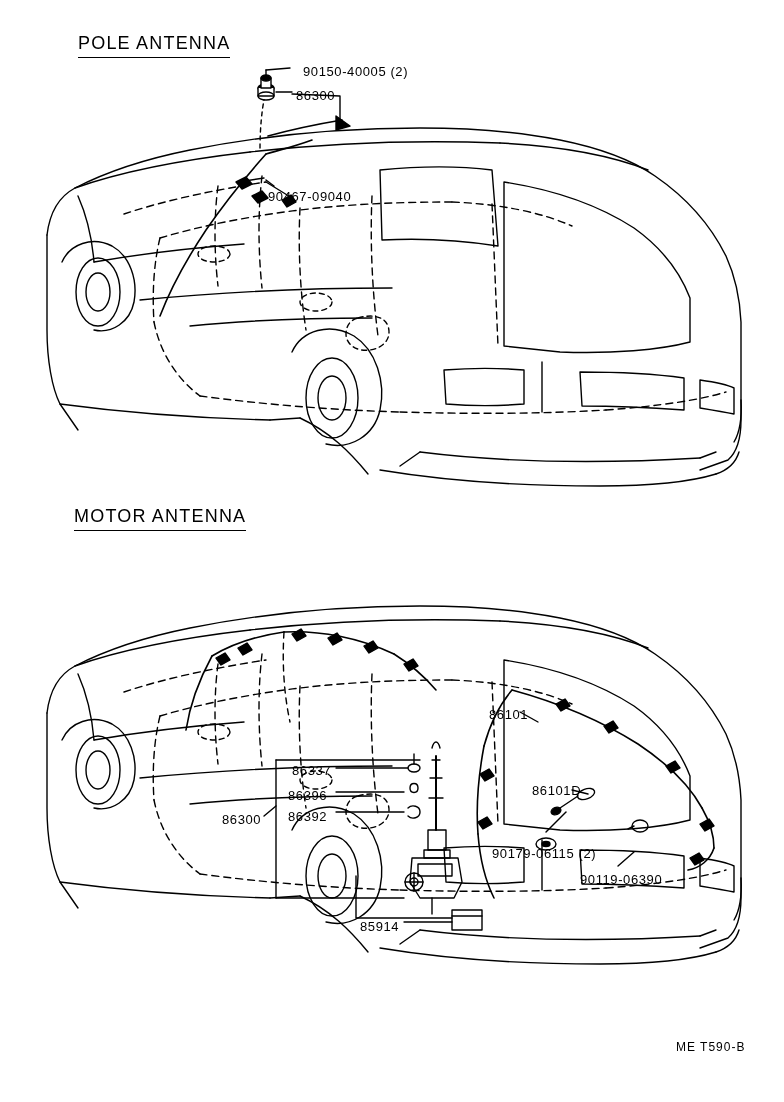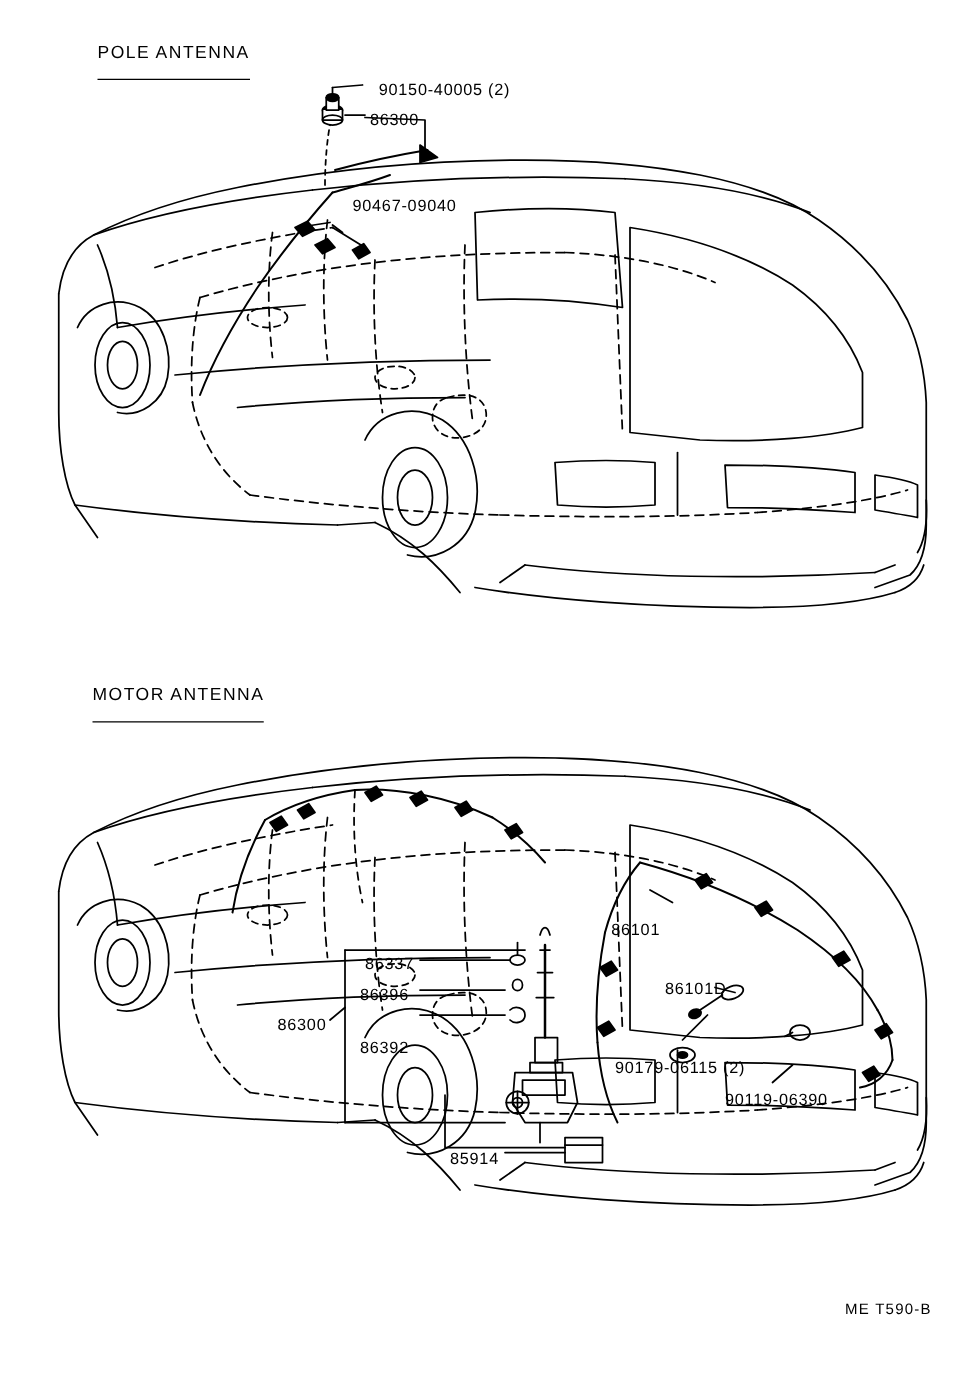--- a/index.html
+++ b/index.html
@@ -29,24 +29,24 @@
   }
   .lbl {
     position: absolute;
     font-family: "Liberation Sans", sans-serif;
     font-size: 13px;
     letter-spacing: 0.6px;
     white-space: nowrap;
     color: #000;
   }
   .section-title {
-    font-size: 14px;
+    font-size: 18px;
     letter-spacing: 1.2px;
     border-bottom: 1.5px solid #000;
-    padding-bottom: 14px;
+    padding-bottom: 3px;
   }
   .footer-code {
     position: absolute;
     font-size: 12px;
     letter-spacing: 1px;
     white-space: nowrap;
   }
 </style>
 </head>
 <body>
@@ -291,30 +291,30 @@
       <path d="M572 790 L588 794"></path>
       <path d="M566 812 L546 832"></path>
       <path d="M264 816 L276 806"></path>
       <path d="M618 866 L634 852"></path>
       <path d="M404 922 L452 922"></path>
 
     </g>
   </svg>
 
   <div class="lbl section-title" style="left:78px; top:33px;">POLE ANTENNA</div>
-  <div class="lbl section-title" style="left:74px; top:506px;margin-top:41px;">MOTOR ANTENNA</div>
+  <div class="lbl section-title" style="left:74px; top:506px;">MOTOR ANTENNA</div>
 
   <div class="lbl" style="left:303px; top:64px;">90150-40005 (2)</div>
   <div class="lbl" style="left:296px; top:88px;">86300</div>
-  <div class="lbl" style="left:268px; top:157px;margin-left:14px;">90467-09040</div>
-
-  <div class="lbl" style="left:489px; top:736px;">86101</div>
+  <div class="lbl" style="left:268px; top:189px;">90467-09040</div>
+
+  <div class="lbl" style="left:489px; top:707px;">86101</div>
   <div class="lbl" style="left:292px; top:763px;">86337</div>
   <div class="lbl" style="left:288px; top:788px;text-align:center;">86396</div>
-  <div class="lbl" style="left:288px; top:830px;">86392</div>
+  <div class="lbl" style="left:288px; top:809px;">86392</div>
   <div class="lbl" style="left:500px; top:783px;margin-left:32px;">86101D</div>
   <div class="lbl" style="left:492px; top:806px;margin-top:40px;">90179-06115 (2)</div>
   <div class="lbl" style="left:222px; top:812px;">86300</div>
   <div class="lbl" style="left:580px; top:872px;">90119-06390</div>
   <div class="lbl" style="left:360px; top:919px;">85914</div>
 
   <div class="footer-code" style="left:676px; top:1040px;">ME T590-B</div>
 
 </div>
 

